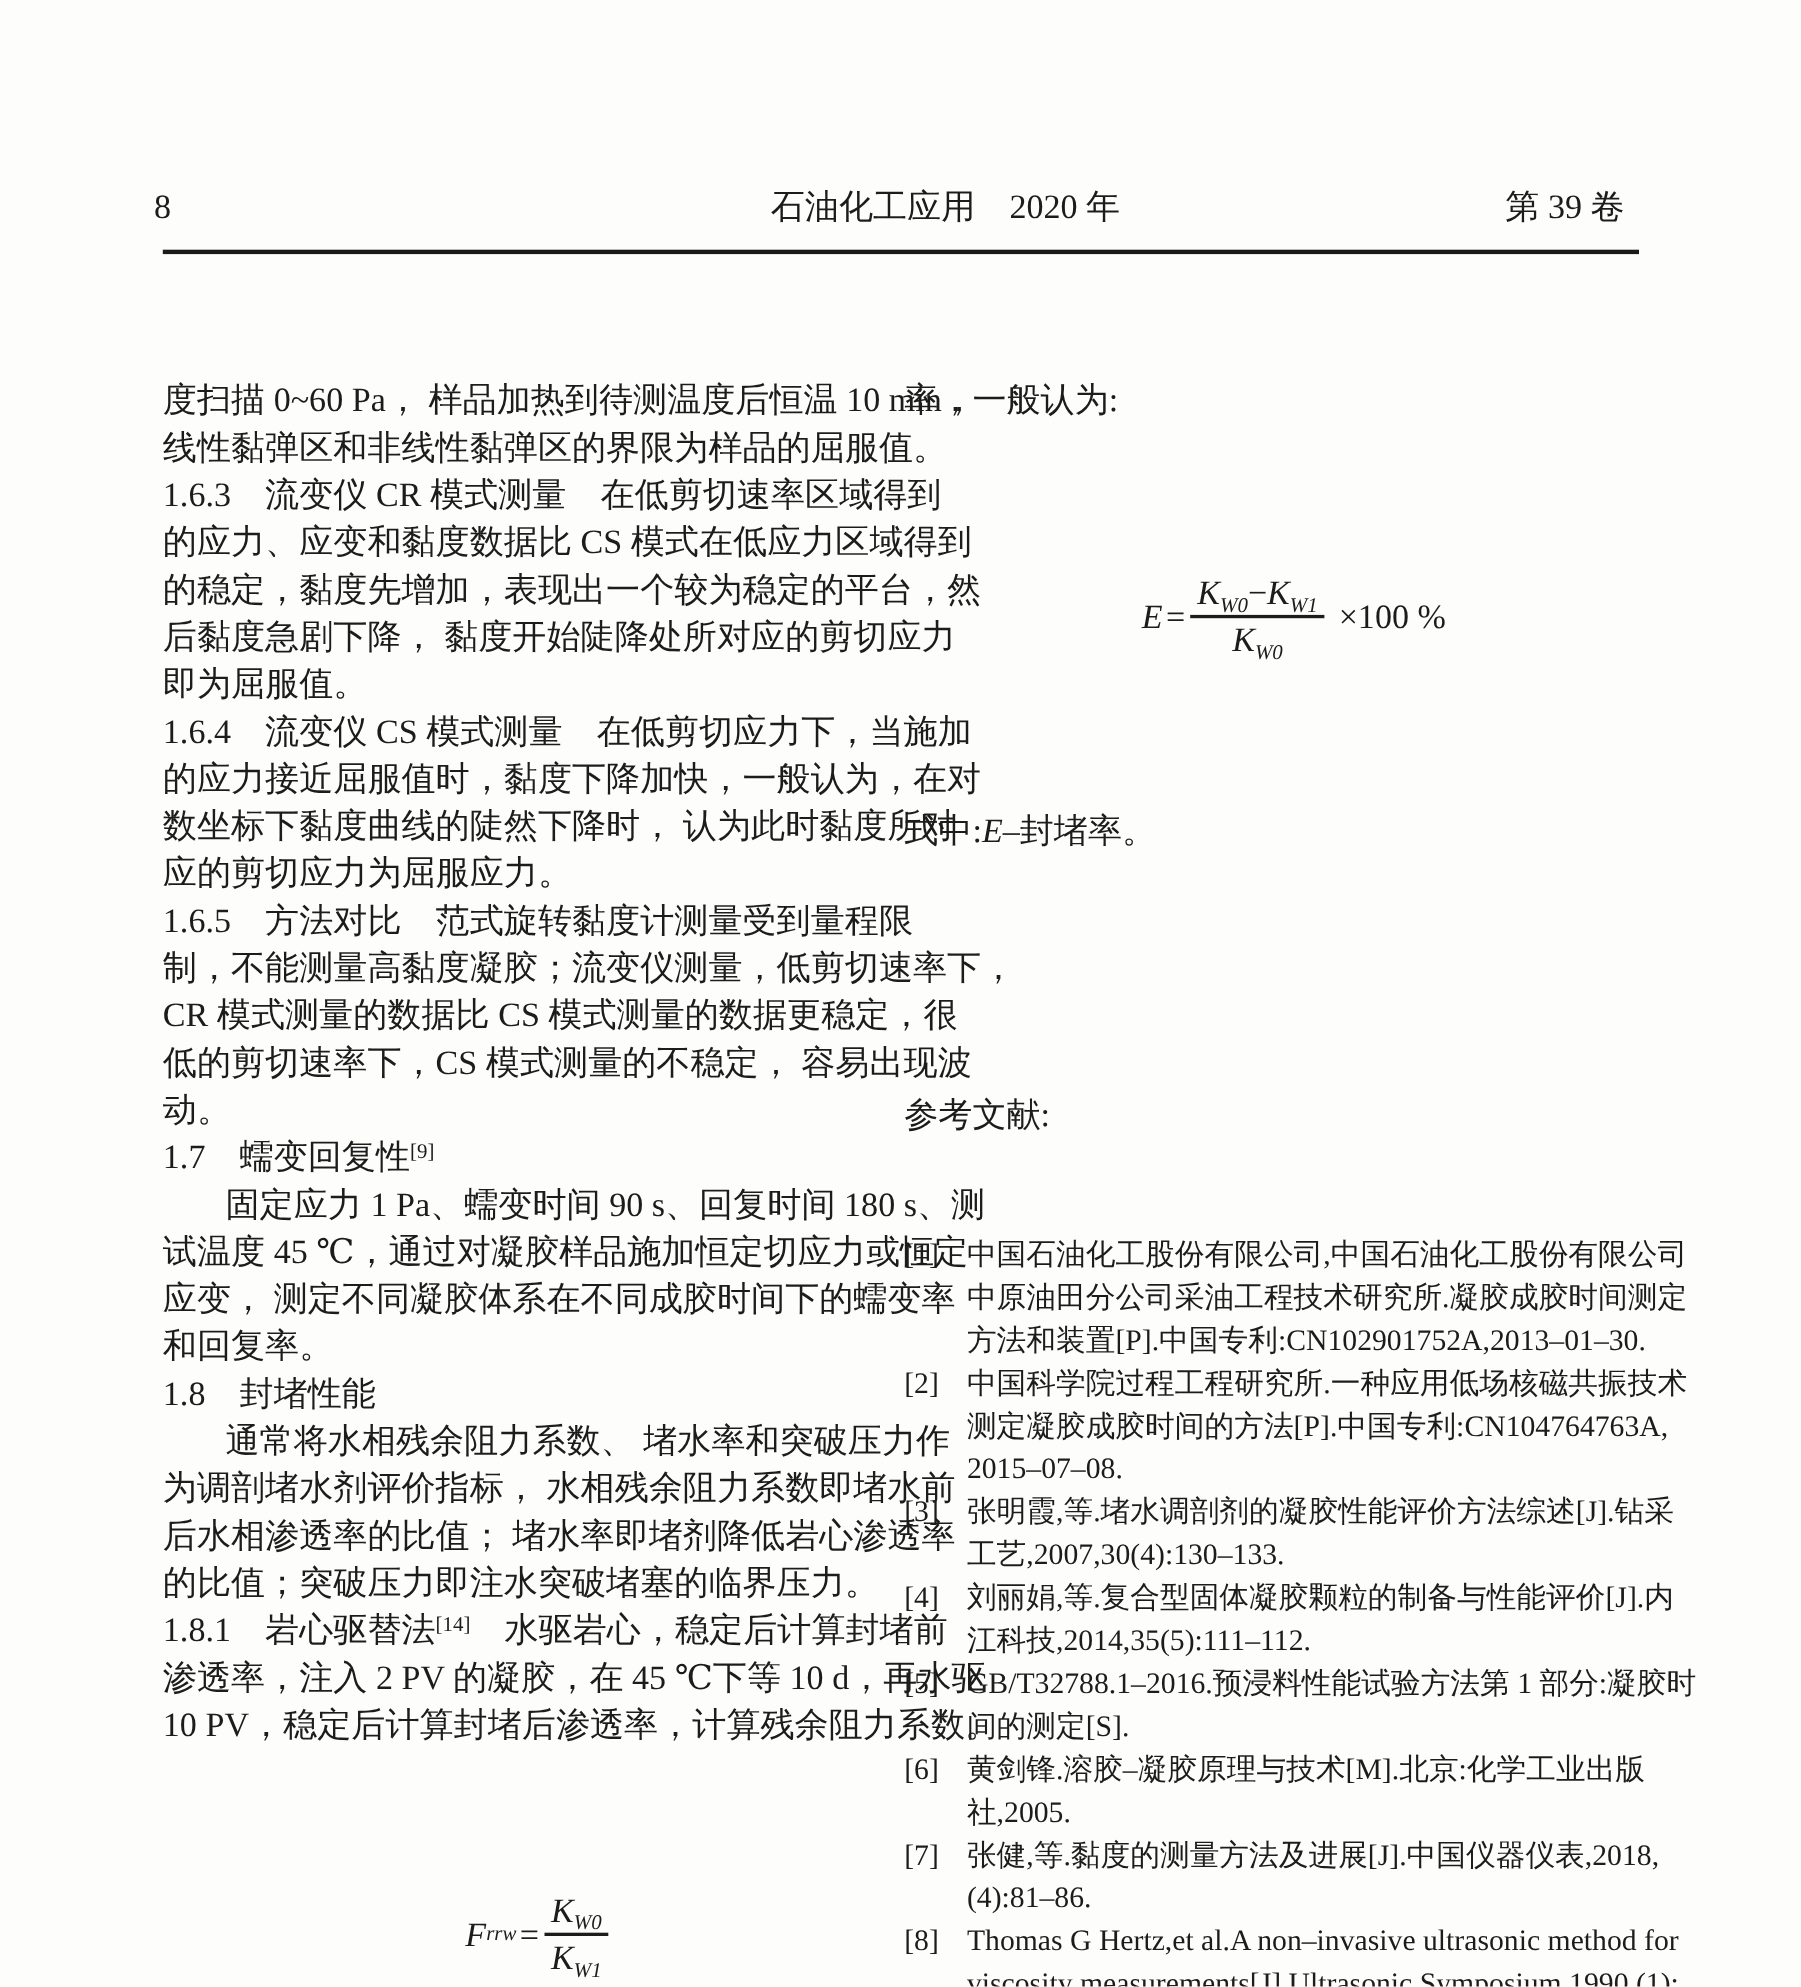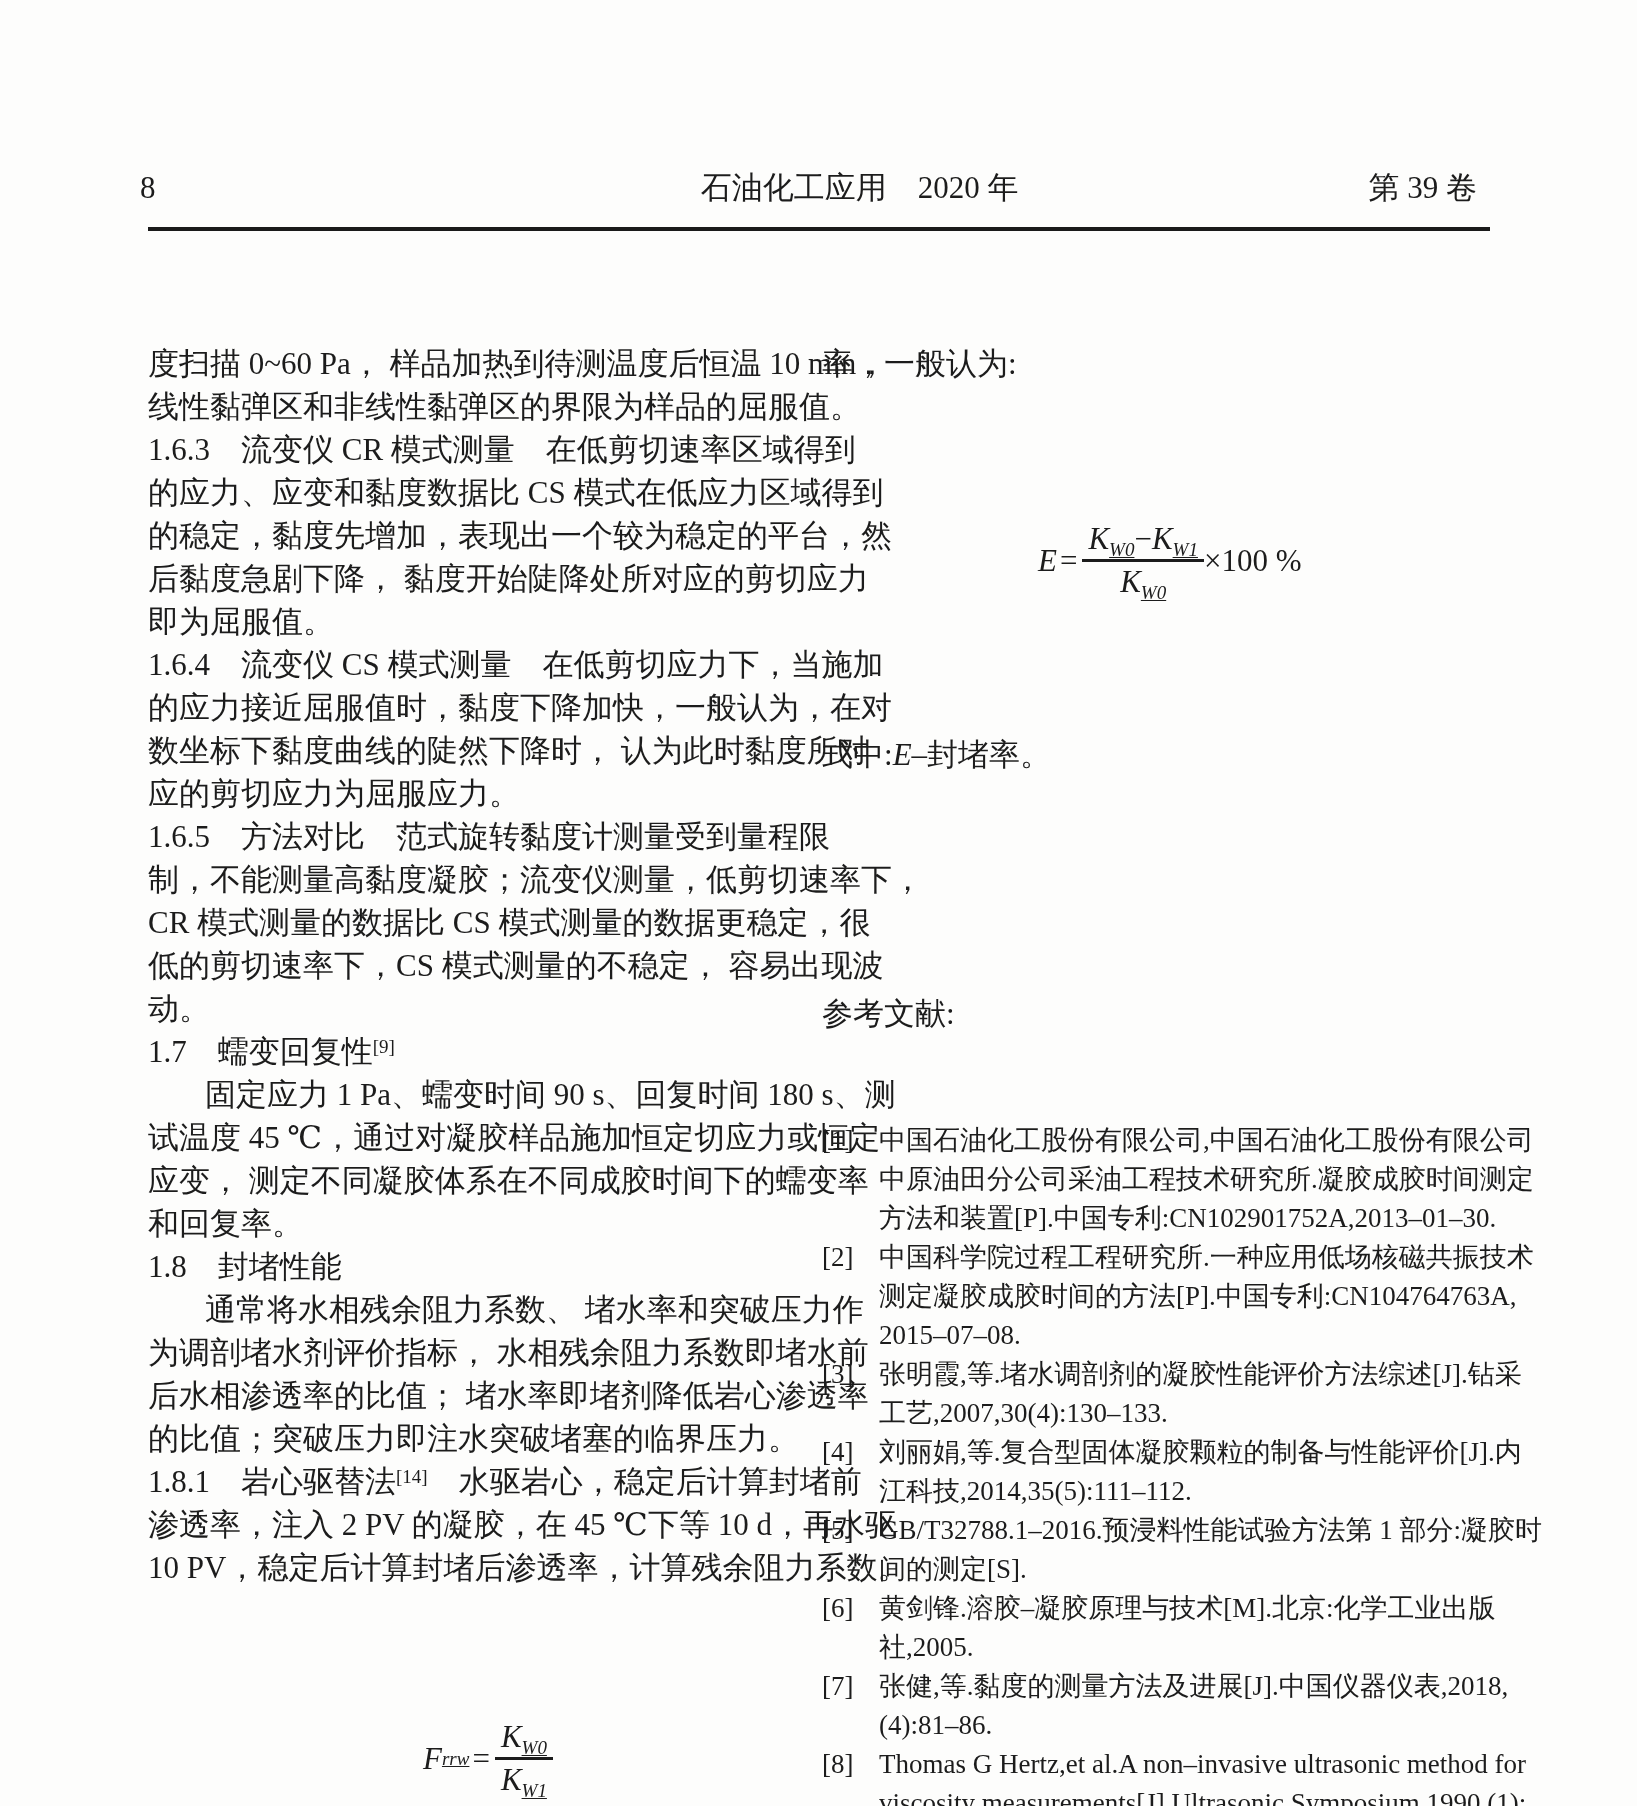--- a/index.html
+++ b/index.html
@@ -12,33 +12,33 @@
   #page-num{left:140px;}
   #journal-line{left:0;width:1637px;text-align:center;margin-left:41px;}
   #volume{right:160px;}
   #header-rule{position:absolute;left:148px;top:227px;width:1342px;height:4px;background:#1a1a1a;}
   .col{position:absolute;top:256px;font-size:31px;line-height:43px;white-space:pre;}
   #left-col{left:148px;width:652px;}
   #right-col{left:822px;width:668px;}
   .ln{height:43px;white-space:pre;}
   .sup{font-size:19px;line-height:0;vertical-align:9px;}
   .mvar{font-style:italic;}
-  .msub{font-size:19px;line-height:0;font-style:italic;vertical-align:-7px;text-decoration:underline;}
+  .msub{font-size:19px;line-height:0;font-style:italic;vertical-align:-7px;}
   
   .f-block{position:relative;}
   #frrw-block{height:81px;}
   #fe-block{height:90px;}
   .f-inner{position:absolute;display:flex;align-items:center;font-size:31px;line-height:34px;}
   #frrw-inner{left:275px;top:2px;}
   #fe-inner{left:216px;top:8px;}
   .f-eq{margin:0 3px;}
   .frac{display:inline-flex;flex-direction:column;align-items:center;margin-left:2px;}
   .fnum{padding:0 6px 3px 6px;border-bottom:3px solid #1c1c1c;}
   .fden{padding:3px 6px 0 6px;}
-  .f-factor{margin-left:0;}
+  .f-factor{margin-left:13px;}
   
   #ref-gap{height:44px;}
   #refs{font-size:27px;line-height:39px;}
   .ref{position:relative;padding-left:57px;white-space:pre;}
   .ref-no{position:absolute;left:0;top:0;}
   .rln{white-space:pre;}
 </style>
 </head>
 <body>
 

